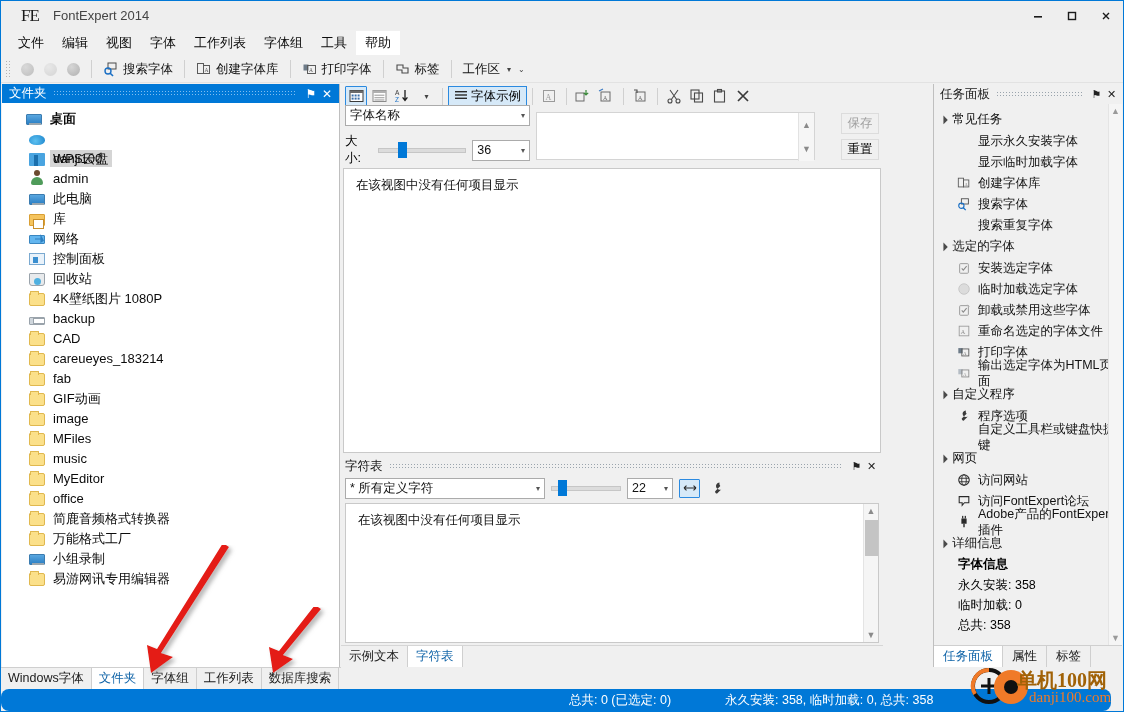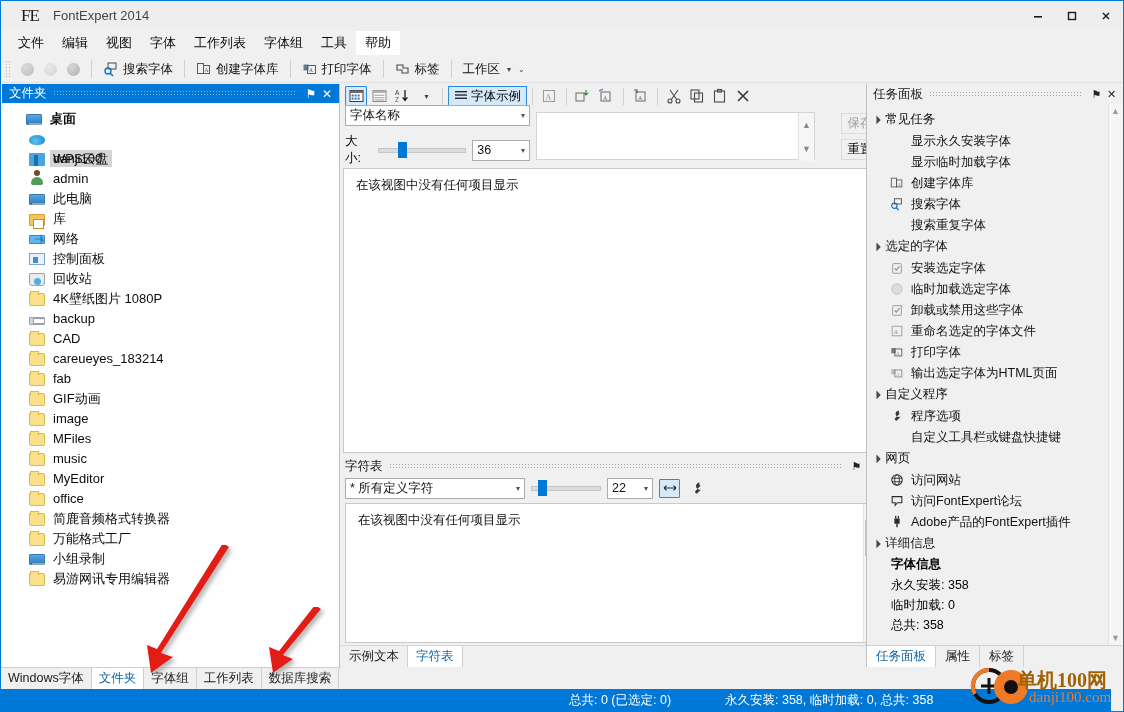--- a/index.html
+++ b/index.html
@@ -234,21 +234,21 @@
     background:#f0f0f0; display:flex; align-items:stretch;
     border-top:1px solid #d6d6d6;
     text-align:right;
   }
   .ctab { display:flex;align-items:center;padding:0 8px;font-size:12.5px;color:#1a1a1a;
           border-right:1px solid #cfcfcf;}
   .ctab.active { background:#ffffff; color:#1064a8; }
 
   
   .right-pane {
-    position: absolute; right: 1px; top: 84px; width: 256px; bottom: 44px;
+    position: absolute; right: 1px; top: 84px; width: 189px; bottom: 44px;
     background: #f0f0f0; border-left: 1px solid #bfbfbf; margin-left: 32px;
   }
   .rp-cap {
     height:20px; display:flex; align-items:center; padding:0 3px 0 6px;
     font-size:12.5px; color:#1a1a1a;
   }
   .rp-cap .dots {
     flex:1; height:7px; margin:0 6px; align-self:center;
     background-image: radial-gradient(#9aa4ad 0.6px, transparent 0.6px);
     background-size:3px 3px;
@@ -281,21 +281,21 @@
     position:absolute; bottom:0; left:0; right:0; height:22px;
     background:#f0f0f0; display:flex; border-top:1px solid #cfcfcf;
   }
   .rtab { display:flex;align-items:center;padding:0 9px;font-size:12.5px;color:#1a1a1a;border-right:1px solid #cfcfcf;}
   .rtab.active { background:#ffffff; color:#1064a8; }
 
   
   .statusbar {
     position:absolute; left:0; right:12px; bottom:0; height:22px;
     background:#0078d7; color:#ffffff; font-size:12.5px;
-    display:flex; align-items:center;
+    display:flex; align-items:center;border-radius:8px;
   }
   .st-seg { position:absolute; }
 
   
   .arrow-svg { position:absolute; pointer-events:none; }
 
   
   .watermark {
     position:absolute; right:2px; bottom:0px; width:152px; height:52px;
     pointer-events:none;
@@ -673,21 +673,21 @@
     </div>
 
     <div class="charmap">
       <div class="charmap-cap">
         <span>字符表</span>
         <span class="dots"></span>
         <span class="cap-btn">⚑</span>
         <span class="cap-btn">✕</span>
       </div>
       <div class="charmap-tools">
-        <span class="combo" style="width:180px;">
+        <span class="combo" style="width:200px;">
           <span>* 所有定义字符</span>
           <span class="arrow">▾</span>
         </span>
         <span class="slider" style="width:70px;">
           <span class="track"></span>
           <span class="thumb" style="left:7px;"></span>
         </span>
         <span class="combo" style="width:46px;">
           <span>22</span>
           <span class="arrow">▾</span>

